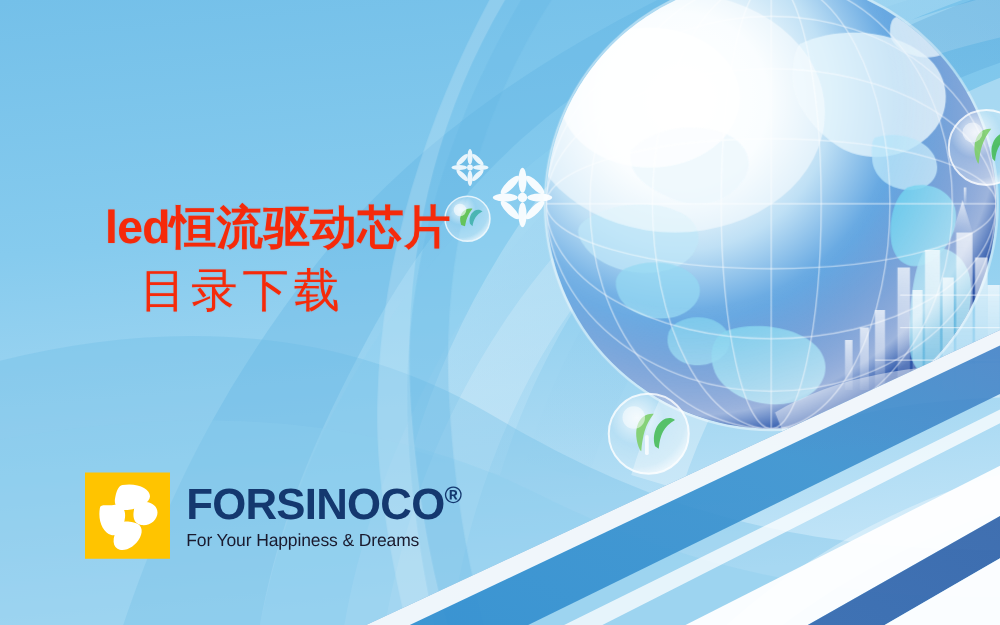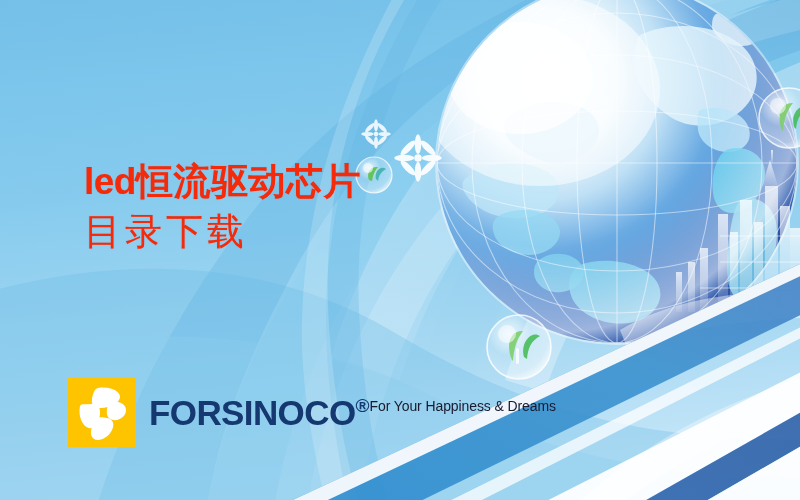--- a/index.html
+++ b/index.html
@@ -40,21 +40,21 @@
   }
   .headline .ln1 { font-weight: 700; font-family: "Liberation Serif", serif; }
   .headline .ln1 .lat {
     font-family: "Liberation Sans", sans-serif;
     font-weight: 700;
     letter-spacing: -0.5px;
   }
   .headline .ln2 {
     font-family: Liberation Sans, sans-serif;
     font-weight: 400;
-    margin-left: 0;
+    margin-left: 28px;
     margin-top: 6px;
     letter-spacing: 4px;
   }
 
   
   .logo {
     position: absolute;
     left: 68px;
     top: 378px;
     display: flex;
@@ -64,21 +64,21 @@
     width: 68px;
     height: 69px;
     background: #ffc400;
     position: relative;
     flex: 0 0 auto;
   }
   .logo-mark svg { display: block; }
   .logo-text {
     margin-left: 13px;
     display: flex;
-    flex-direction: row;
+    flex-direction: column;
     justify-content: center;
   }
   .logo-name {
     font-family: "Liberation Sans", sans-serif;
     font-weight: 700;
     font-size: 35px;
     line-height: 1;
     color: #14386f;
     letter-spacing: -0.6px;
     white-space: nowrap;

